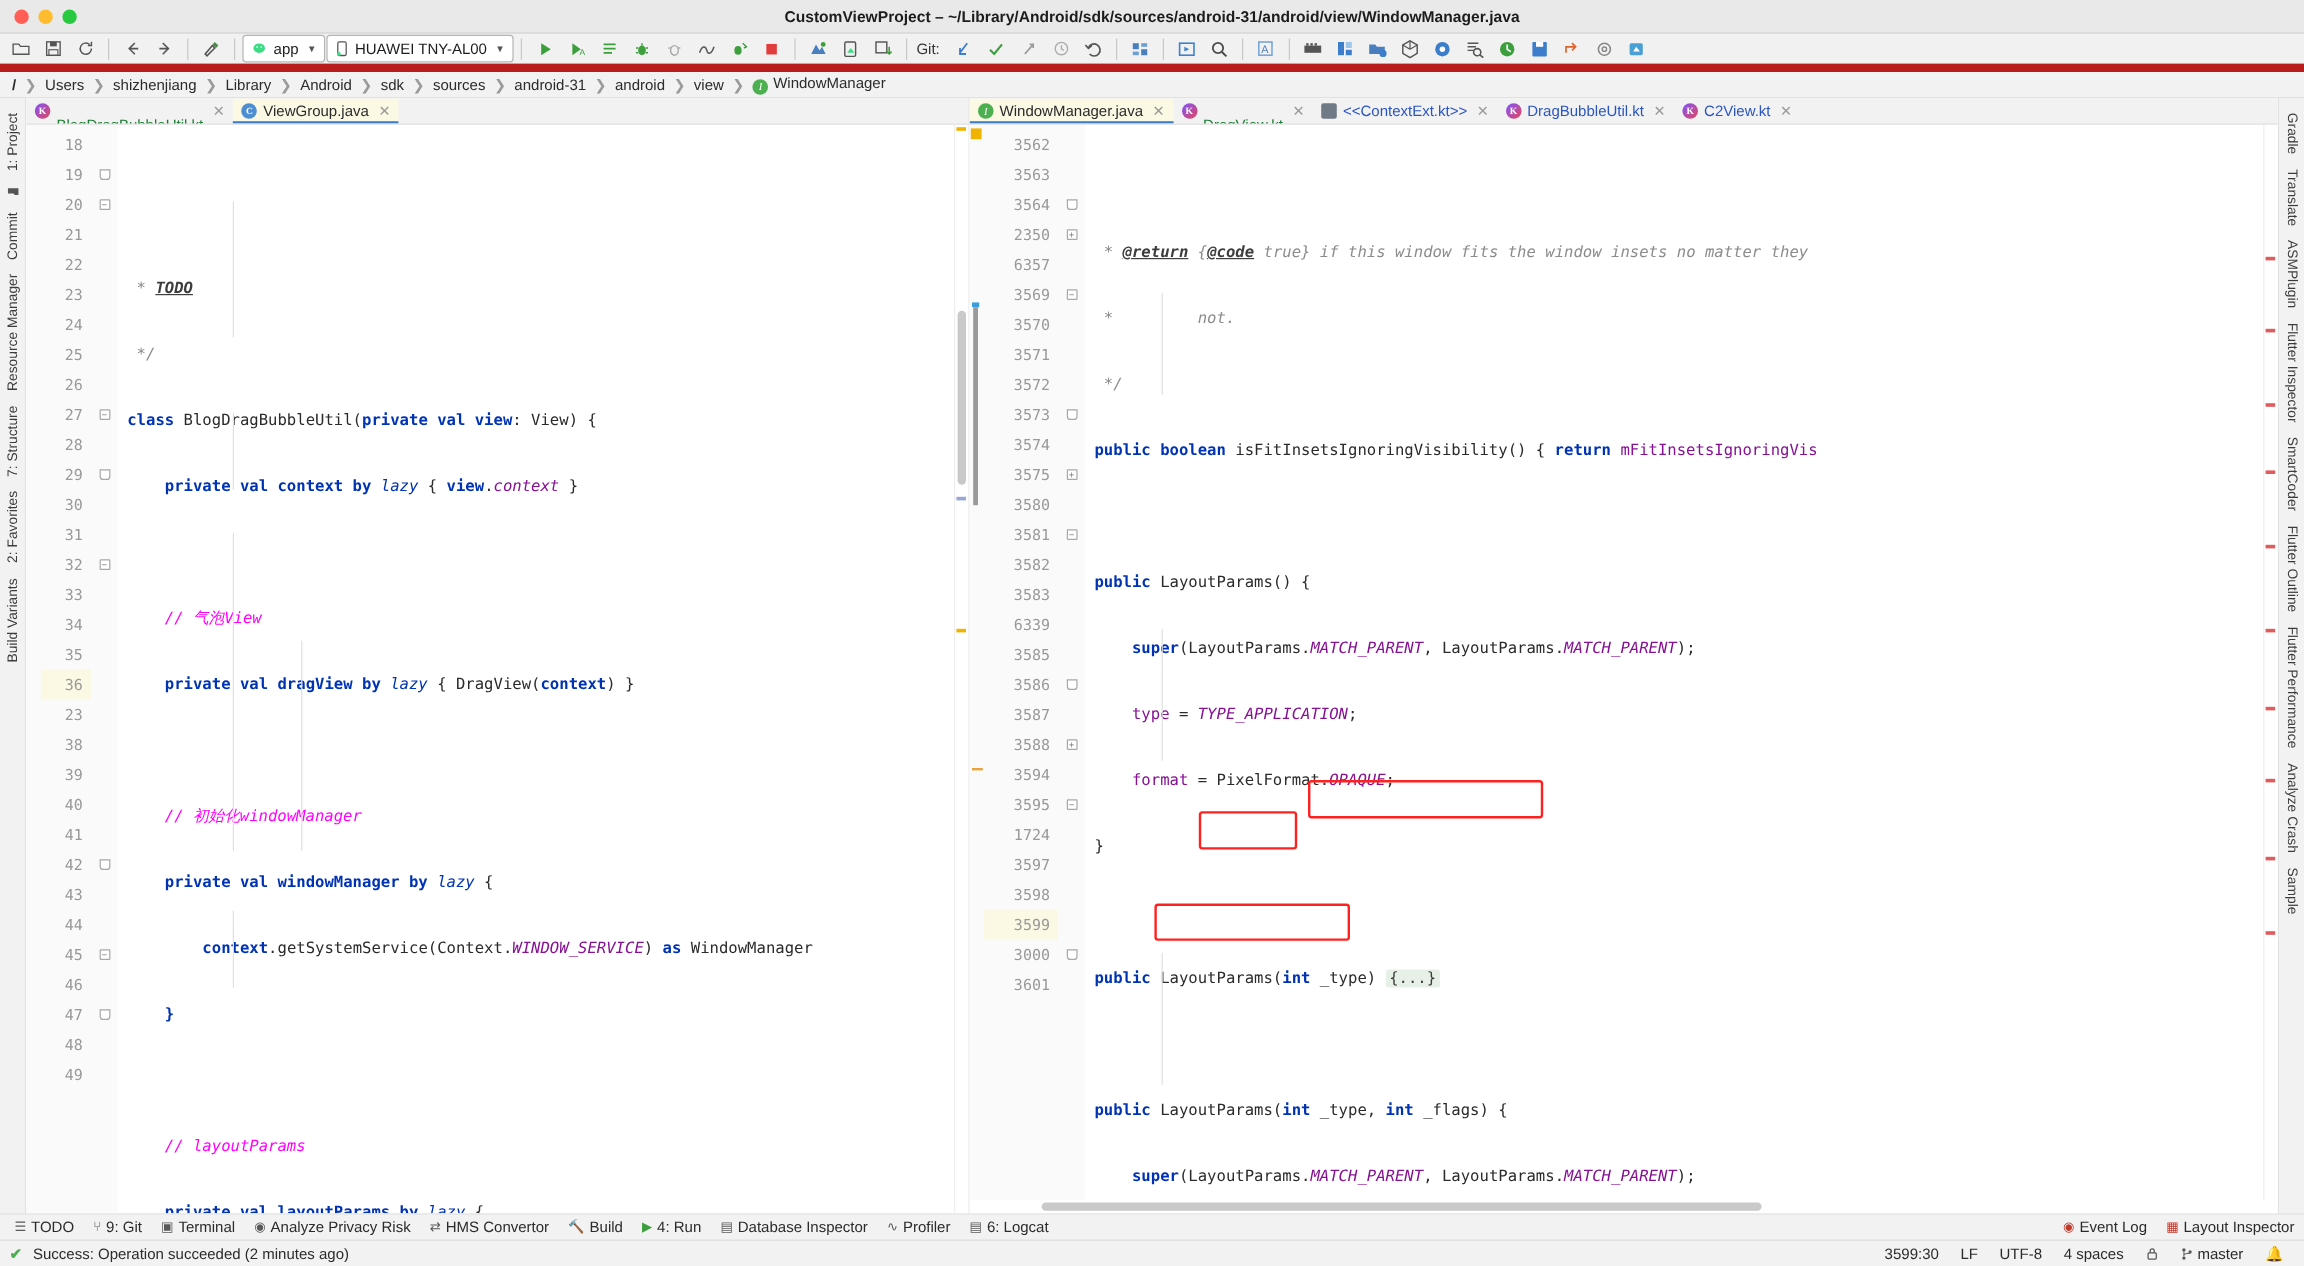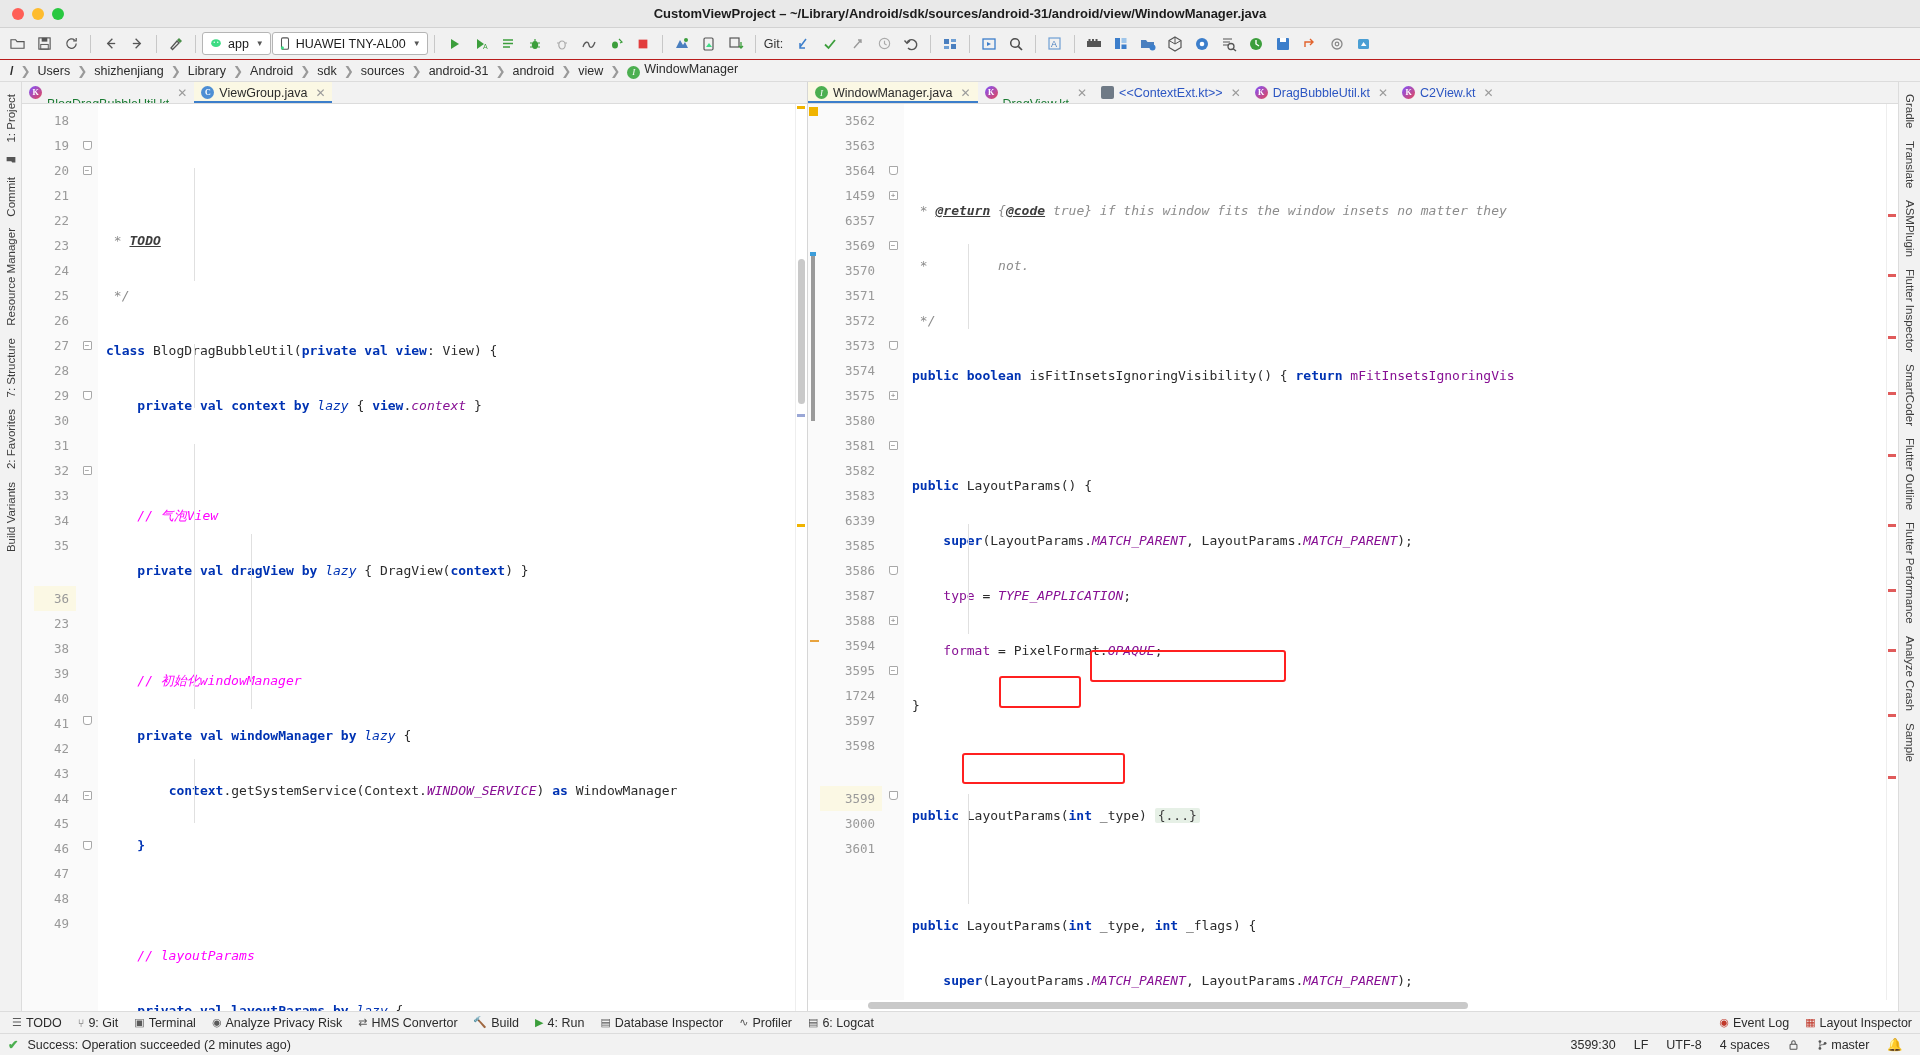--- a/index.html
+++ b/index.html
@@ -26,21 +26,21 @@
   .dot.red { background: #ff5f57; }
   .dot.yellow { background: #febc2e; }
   .dot.green { background: #28c840; }
   .title-text {
     position: absolute; left: 0; right: 0; text-align: center;
     font-size: 13px; font-weight: bold; color: #1c1c1c; pointer-events: none;
   }
 
   
   .toolbar {
-    height: 32px; background: #f1f1f1; border-bottom: 1px solid #b91c1c;
+    height: 32px; background: #f1f1f1; border-bottom: 7px solid #b91c1c;
     display: flex; align-items: center; padding: 0 4px; gap: 1px; flex: 0 0 32px;
   }
   .tb { width: 26px; height: 24px; display: flex; align-items: center; justify-content: center;
         border-radius: 3px; cursor: default; font-size: 14px; color: #4a4a4a; }
   .tb svg { display: block; }
   .tbsep { width: 1px; height: 18px; background: #c8c8c8; margin: 0 5px; }
   .combo {
     height: 23px; border: 1px solid #b5b5b5; border-radius: 3px; background: #fff;
     display: flex; align-items: center; gap: 5px; padding: 0 6px; font-size: 12.5px; color: #1c1c1c;
   }
@@ -111,21 +111,21 @@
   .tabtext.blue { color: #2b55c2; }
 
   .code-area { flex: 1 1 auto; display: flex; overflow: hidden; position: relative; background: #fff; }
   .gutter-marks { width: 12px; background: #fafafa; flex: 0 0 12px; position: relative; }
   .gutter {
     background: #fafafa; flex: 0 0 auto; text-align: right;
     font-family: "DejaVu Sans Mono", monospace; font-size: 12.5px; color: #999;
     padding-top: 4px; user-select: none; position: relative;
   }
   .gutter .ln { height: 25px; line-height: 25px; padding-right: 7px; }
-  .gutter .ln.hl { background: #fbf8e4; margin-top: 28px; }
+  .gutter .ln.hl { background: #fbf8e4; }
   .foldcol { width: 22px; flex: 0 0 22px; background: #fafafa; padding-top: 4px; position: relative; }
   .fold { height: 25px; display: flex; align-items: center; justify-content: center; }
   .foldbox {
     width: 9px; height: 9px; border: 1px solid #a8a8a8; background: #fff;
     display: flex; align-items: center; justify-content: center;
     font-size: 8px; line-height: 1; color: #777;
     border-radius: 1px;
   }
   .foldbox.rnd { border-radius: 0 0 3px 3px; }
   .codecol {
@@ -684,21 +684,21 @@
           <div class="gutter-marks">
             <div style="position:absolute; top:3px; left:1px; width:9px; height:9px; background:#f0b400;"></div>
             <div style="position:absolute; top:148px; left:2px; width:6px; height:4px; background:#3c9edb;"></div>
             <div style="position:absolute; top:152px; left:3px; width:4px; height:165px; background:#9a9a9a;"></div>
             <div style="position:absolute; top:536px; left:2px; width:9px; height:2px; background:#e8a33d;"></div>
           </div>
           <div class="gutter" style="width:62px;">
             <div class="ln">3562</div>
             <div class="ln">3563</div>
             <div class="ln">3564</div>
-            <div class="ln">1459</div>
+            <div class="ln">2350</div>
             <div class="ln">6357</div>
             <div class="ln">3569</div>
             <div class="ln">3570</div>
             <div class="ln">3571</div>
             <div class="ln">3572</div>
             <div class="ln">3573</div>
             <div class="ln">3574</div>
             <div class="ln">3575</div>
             <div class="ln">3580</div>
             <div class="ln">3581</div>

